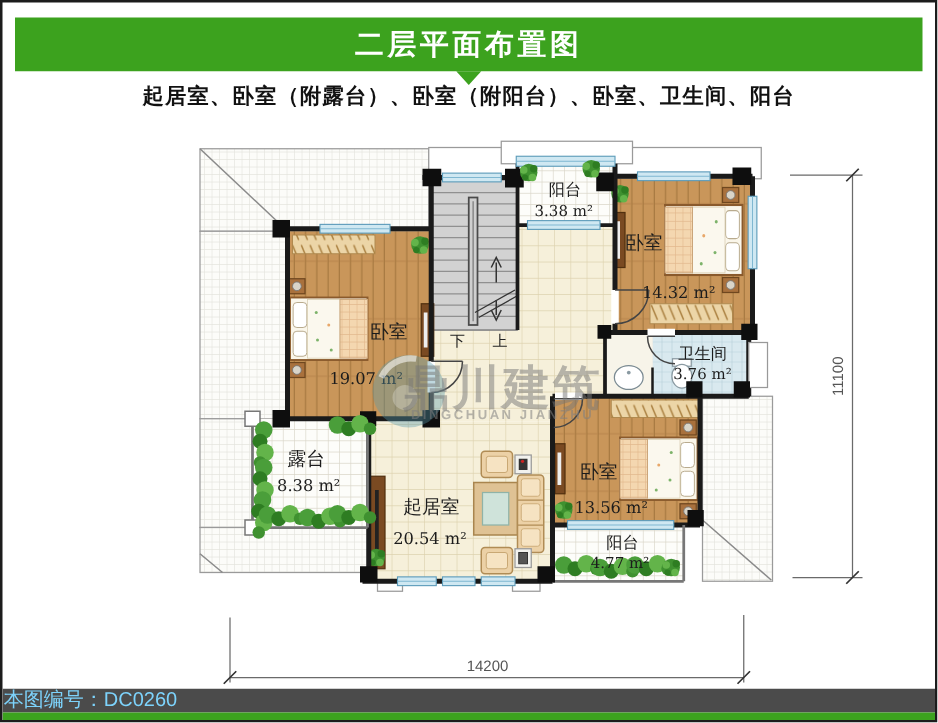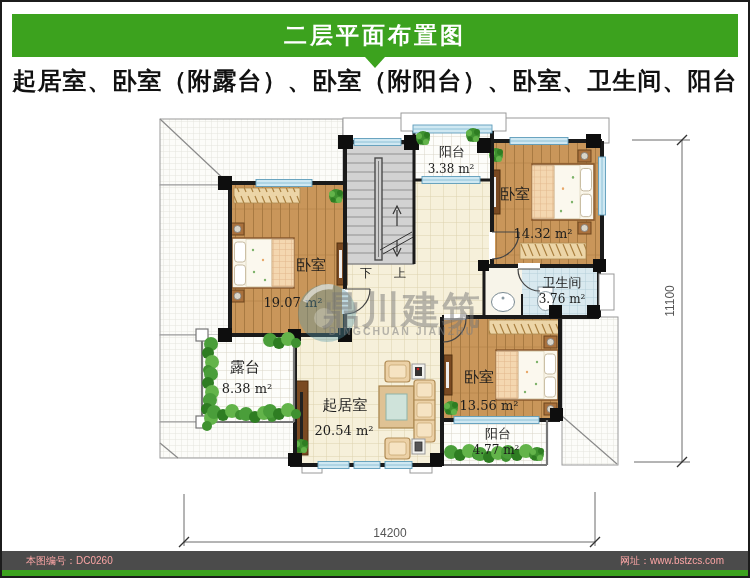--- a/index.html
+++ b/index.html
@@ -1,22 +1,22 @@
 <!DOCTYPE html>
 <html style="--accent_green: #3ca21e; --footer_bar: #4b4b4b; --wall_black: #1a1a1a; --wood_floor: #c9965a; --tile_cream: #f6f0da; --tile_bath: #d9e9ef; --stair_gray: #d2d2d2; --window_blue: #cfe8f2; --greenery: #4a9e3a;"><head>
 <meta charset="utf-8">
 <style>
   html,body{margin:0;padding:0;background:#fff;}
   .page{position:relative;width:750px;height:578px;box-sizing:border-box;border:2px solid #1c1c1c;background:#fff;overflow:hidden;font-family:"Liberation Sans",sans-serif;}
   .green-bar{position:absolute;left:10px;right:10px;top:12px;height:43px;background:var(--accent_green,#3ca21e);display:flex;align-items:center;justify-content:center;}
   .green-bar .title{color:#fff;font-size:23px;font-weight:bold;letter-spacing:3px;font-family:"Liberation Sans",sans-serif;}
   .bar-arrow{position:absolute;left:50%;top:55px;margin-left:-10px;width:0;height:0;border-left:10px solid transparent;border-right:10px solid transparent;border-top:11px solid var(--accent_green,#3ca21e);}
-  .subtitle{position:absolute;left:0;right:0;top:63px;text-align:center;font-size:24px;font-weight:bold;color:#111;font-family:"DejaVu Serif","Liberation Serif",serif;letter-spacing:1px;}
+  .subtitle{position:absolute;left:0;right:0;top:63px;text-align:center;font-size:17px;font-weight:bold;color:#111;font-family:"DejaVu Serif","Liberation Serif",serif;letter-spacing:1px;}
   .plan-svg{position:absolute;left:0;top:0;}
-  .footer-bar{position:absolute;left:0;right:0;bottom:6px;height:19px;background:var(--footer_bar,#4b4b4b);color:#fca5a5;display:flex;align-items:center;justify-content:space-between;padding:0 24px;font-size:10px;white-space:nowrap;}
+  .footer-bar{position:absolute;left:0;right:0;bottom:6px;height:19px;background:var(--footer_bar,#4b4b4b);color:#7dd3fc;display:flex;align-items:center;justify-content:space-between;padding:0 1px;font-size:16px;white-space:nowrap;}
   .footer-strip{position:absolute;left:0;right:0;bottom:0;height:6px;background:var(--accent_green,#3ca21e);}
   
   .rn{font-family:"DejaVu Serif","Liberation Serif",serif;font-size:15px;fill:#1c1c1c;text-anchor:middle;}
   .rn-s{font-family:"DejaVu Serif","Liberation Serif",serif;font-size:13px;fill:#1c1c1c;text-anchor:middle;}
   .ra{font-family:"DejaVu Serif","Liberation Serif",serif;font-size:13px;fill:#1c1c1c;text-anchor:middle;}
   .ra-s{font-family:"DejaVu Serif","Liberation Serif",serif;font-size:12px;fill:#1c1c1c;text-anchor:middle;}
   .stair-t{font-family:"DejaVu Serif","Liberation Serif",serif;font-size:12px;fill:#222;text-anchor:middle;}
   .dim-t{font-family:"Liberation Sans",sans-serif;font-size:12px;fill:#555;text-anchor:middle;}
   .wm-cn{font-family:"DejaVu Serif","Liberation Serif",serif;font-size:38px;font-weight:bold;fill:rgba(118,118,118,0.5);text-anchor:middle;letter-spacing:2px;}
   .wm-en{font-family:"Liberation Sans",sans-serif;font-size:10.5px;font-weight:bold;fill:rgba(128,128,128,0.55);text-anchor:middle;letter-spacing:2px;}
@@ -380,17 +380,16 @@
       <path d="M177 545 L187 535 M588 545 L598 535" stroke="#333" stroke-width="1.4"></path>
       <path d="M630 138 H688 M632 460 H688 M680 138 V460" stroke-width="1"></path>
       <path d="M675 143 L685 133 M675 465 L685 455" stroke="#333" stroke-width="1.4"></path>
     </g>
     <text x="388" y="535" class="dim-t">14200</text>
     <text transform="translate(672,299) rotate(-90)" class="dim-t">11100</text>
   </svg>
 
   <div class="footer-bar">
     <span>本图编号：DC0260</span>
-    <span>网址：www.bstzcs.com</span>
   </div>
   <div class="footer-strip"></div>
 
 </div>
 
 </body></html>

